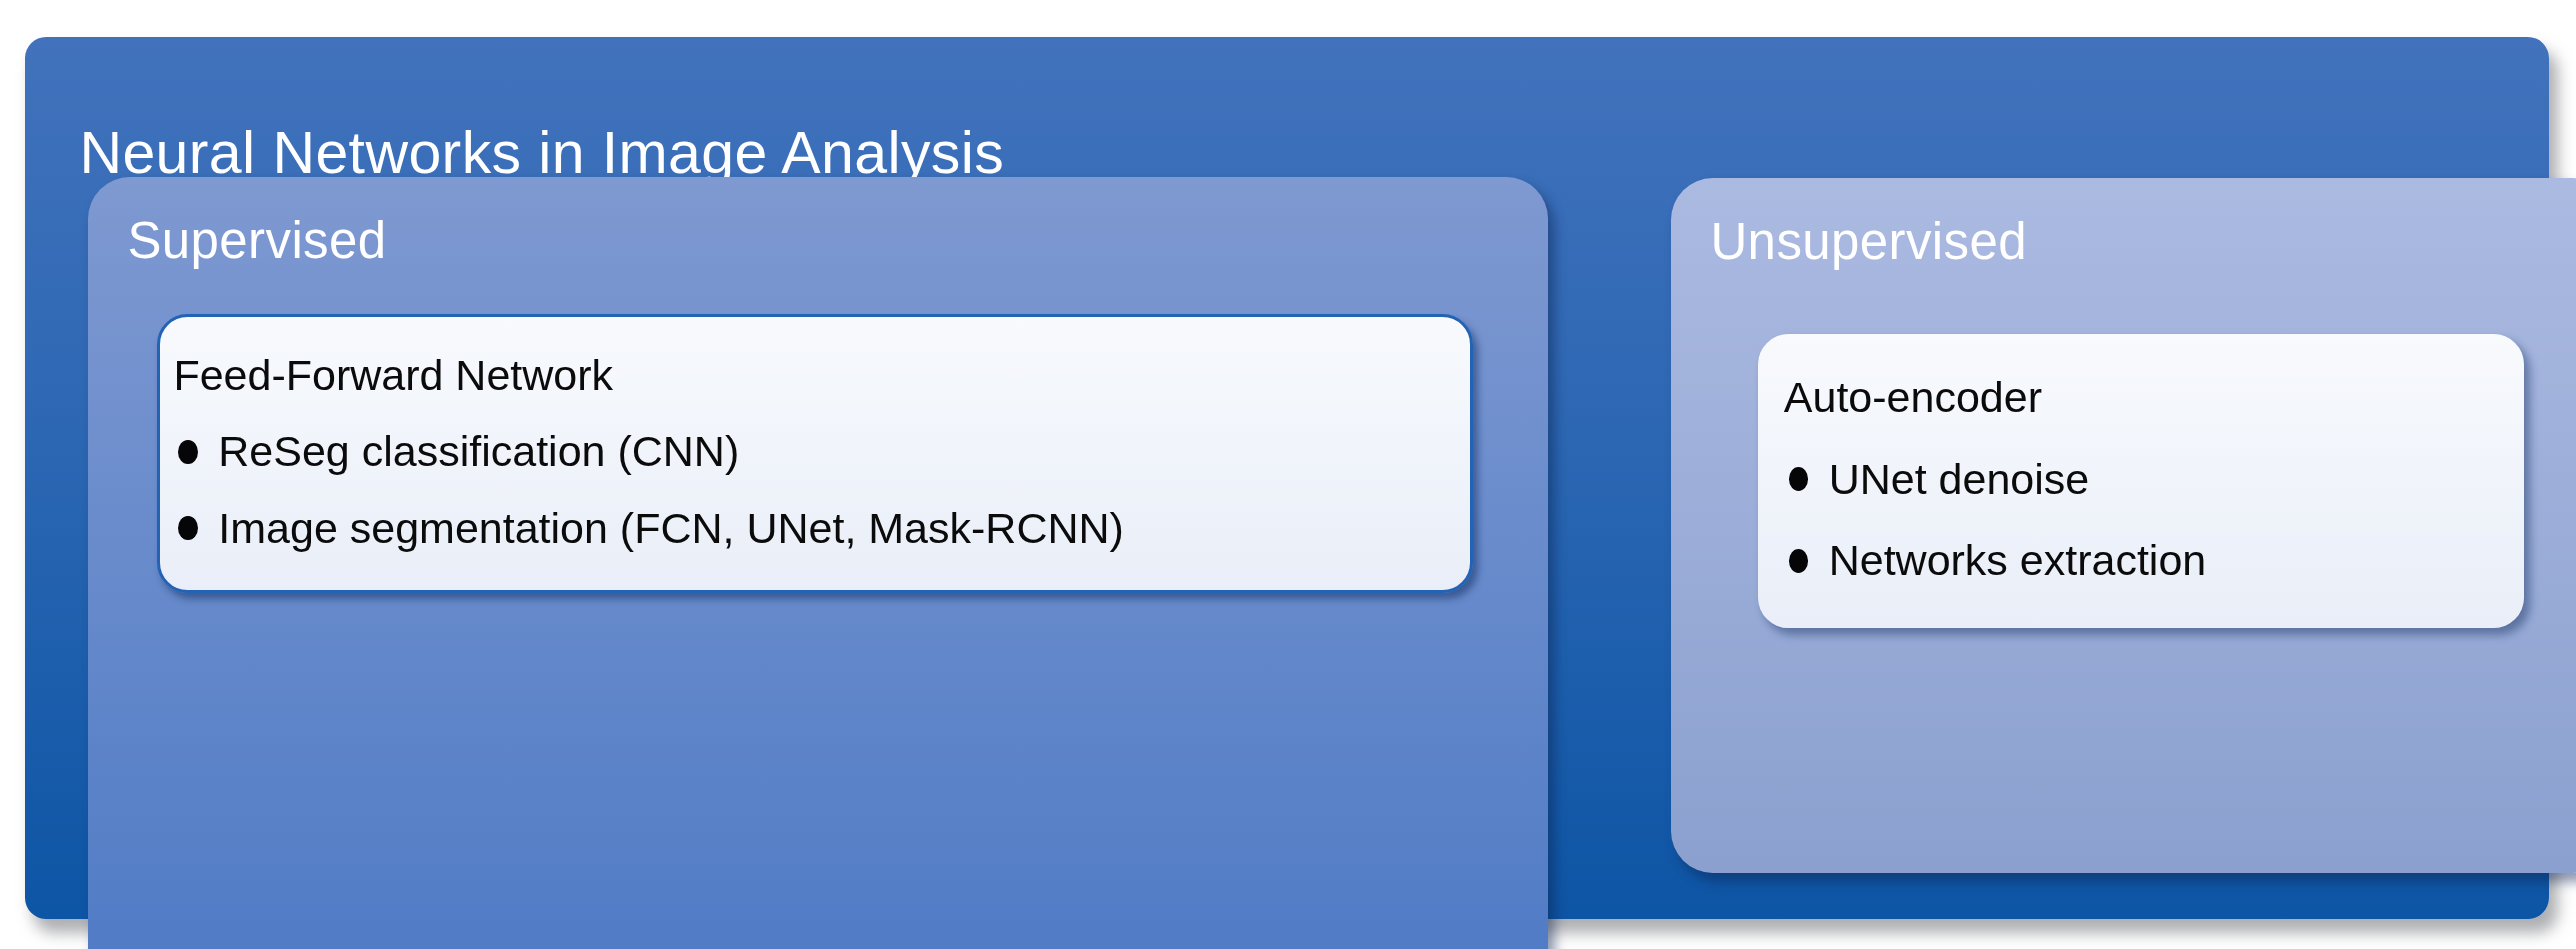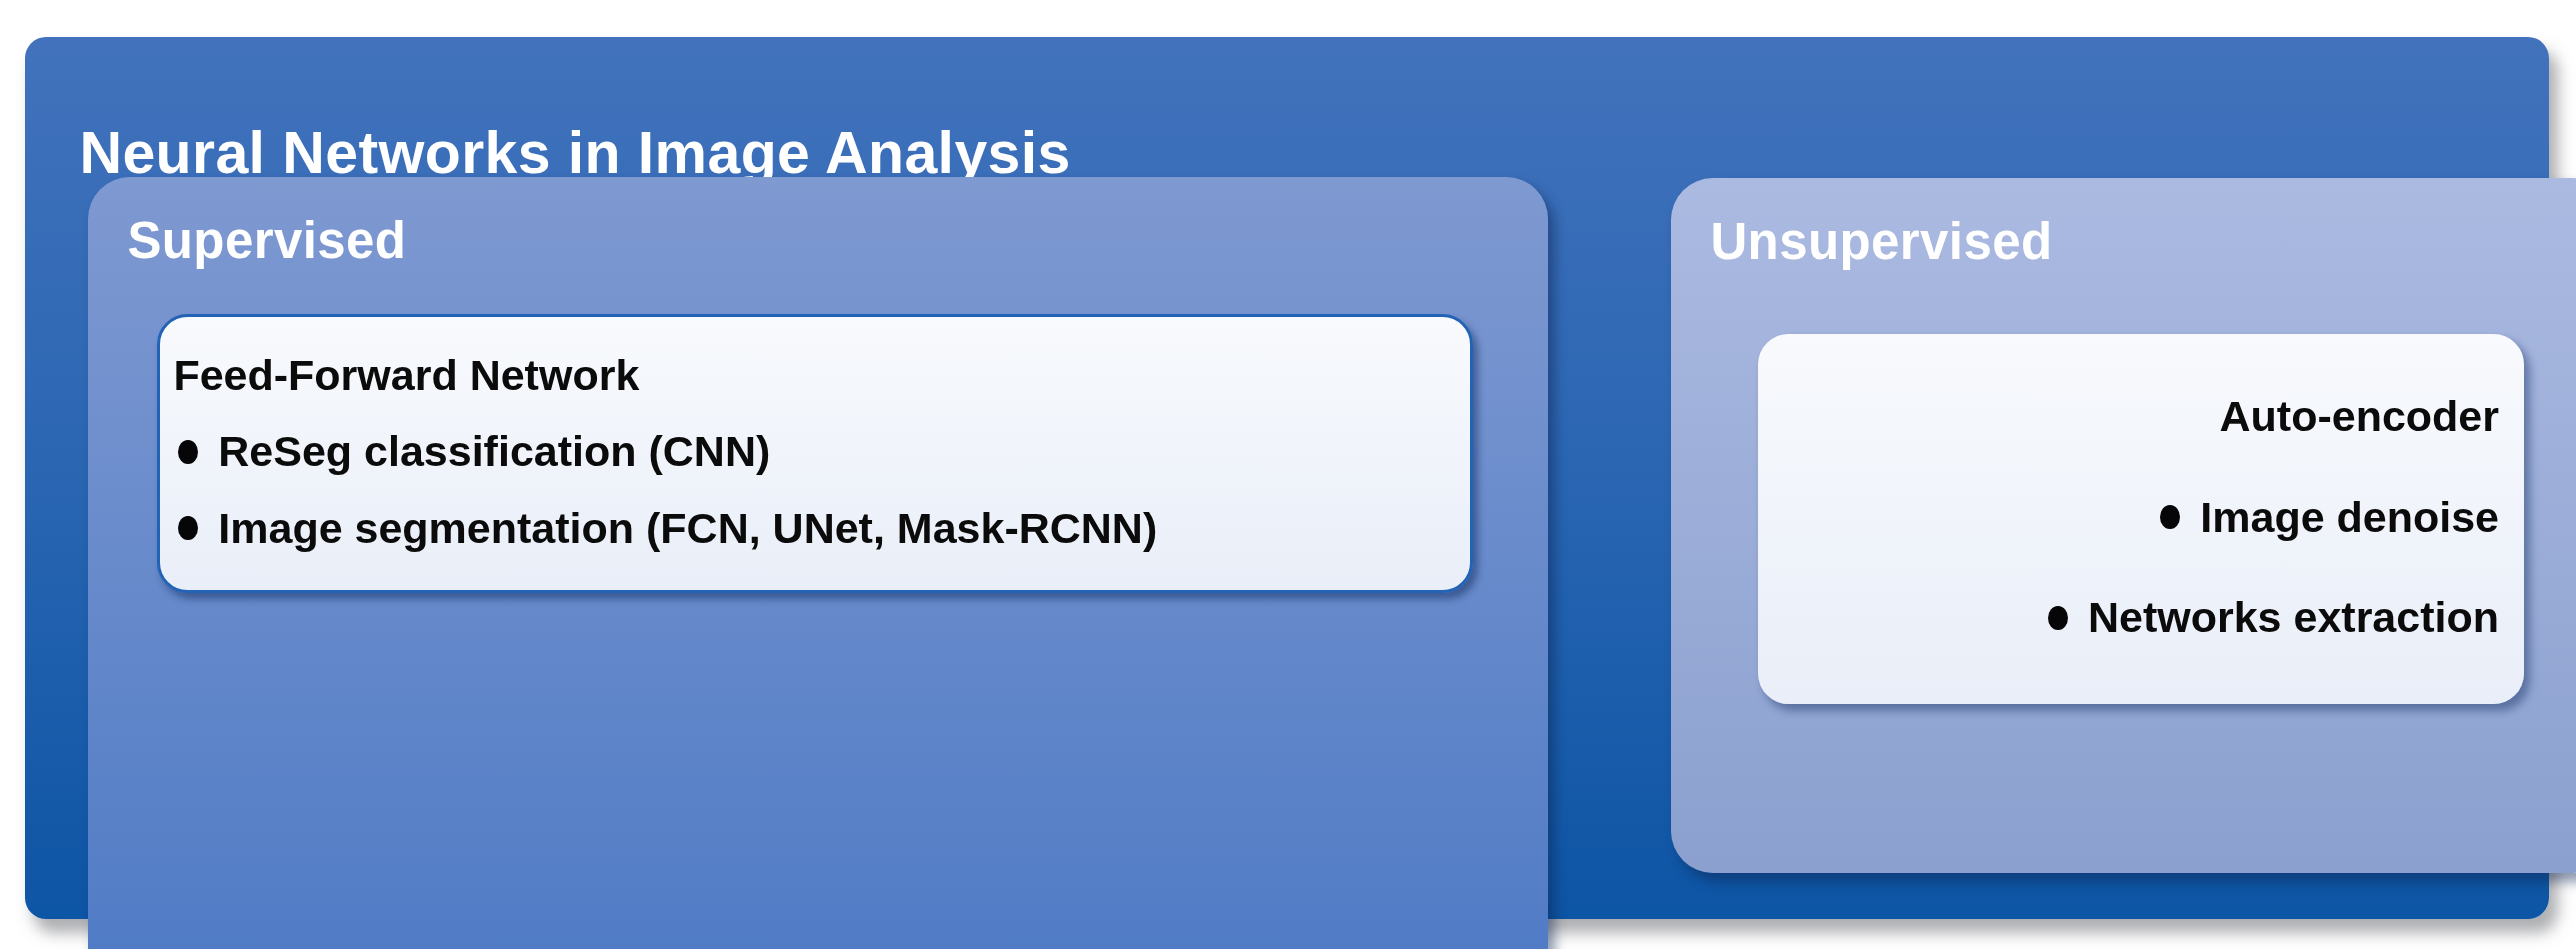--- a/index.html
+++ b/index.html
@@ -12,21 +12,20 @@
   }
   *{box-sizing:border-box; margin:0; padding:0;}
   html,body{width:2576px; height:949px; background:#ffffff; overflow:hidden;
     font-family:"Liberation Sans","DejaVu Sans",sans-serif;}
 
   .outer{
     position:absolute; left:25.4px; top:37px; width:2524px; height:882px;
     border-radius:21px;
     background:linear-gradient(180deg,var(--outer-top) 0%,var(--outer-mid) 42%,var(--outer-bottom) 100%);
     box-shadow:8.5px 13.5px 15.2px rgba(108,110,115,0.55);
-    font-weight:bold;
   }
   .main-title{
     position:absolute; left:54px; top:86px;
     font-size:59px; line-height:1.05; color:var(--text-light);
     letter-spacing:0.4px; white-space:nowrap;
   }
 
   .panel{
     position:absolute; border-radius:42px;
     box-shadow:6.8px 8.5px 12px rgba(10,35,80,0.45);
@@ -55,21 +54,21 @@
   .card--bordered{
     border:3.4px solid var(--card-border);
     box-shadow:4.2px 6px 7.6px rgba(8,35,85,0.45);
     padding-left:13px;
   }
   .card--plain{
     box-shadow:5.1px 6.8px 8.5px rgba(8,35,85,0.40);
   }
   .card--ffn{ left:69px;  top:137px; width:1316px; height:279px; }
   .card--rnn{ left:69px;  top:446px; width:1316px; height:234px; }
-  .card--ae { left:87px; top:156px; width:766px;  height:370px;align-items:flex-end; }
+  .card--ae { left:87px; top:156px; width:766px;  height:294px; }
 
   .line{ display:flex; align-items:center; white-space:nowrap; }
   .line--bullet{ margin-left:5.1px; }
   .dot{
     flex:none; width:19.5px; height:24px; border-radius:50%;
     background:#060608; margin-right:20.3px;
   }
 </style>
 </head>
 <body>
@@ -95,21 +94,21 @@
 
   </section>
 
   <section class="panel panel--unsupervised">
     <div class="panel-title">Unsupervised</div>
 
     <div class="card card--plain card--ae">
       <div class="line">Auto-encoder</div>
       <div class="line line--bullet">
         <span class="dot"></span>
-        <span>Image denoise</span>
+        <span>UNet denoise</span>
       </div>
       <div class="line line--bullet">
         <span class="dot"></span>
         <span>Networks extraction</span>
       </div>
     </div>
   </section>
 
 </div>
 

